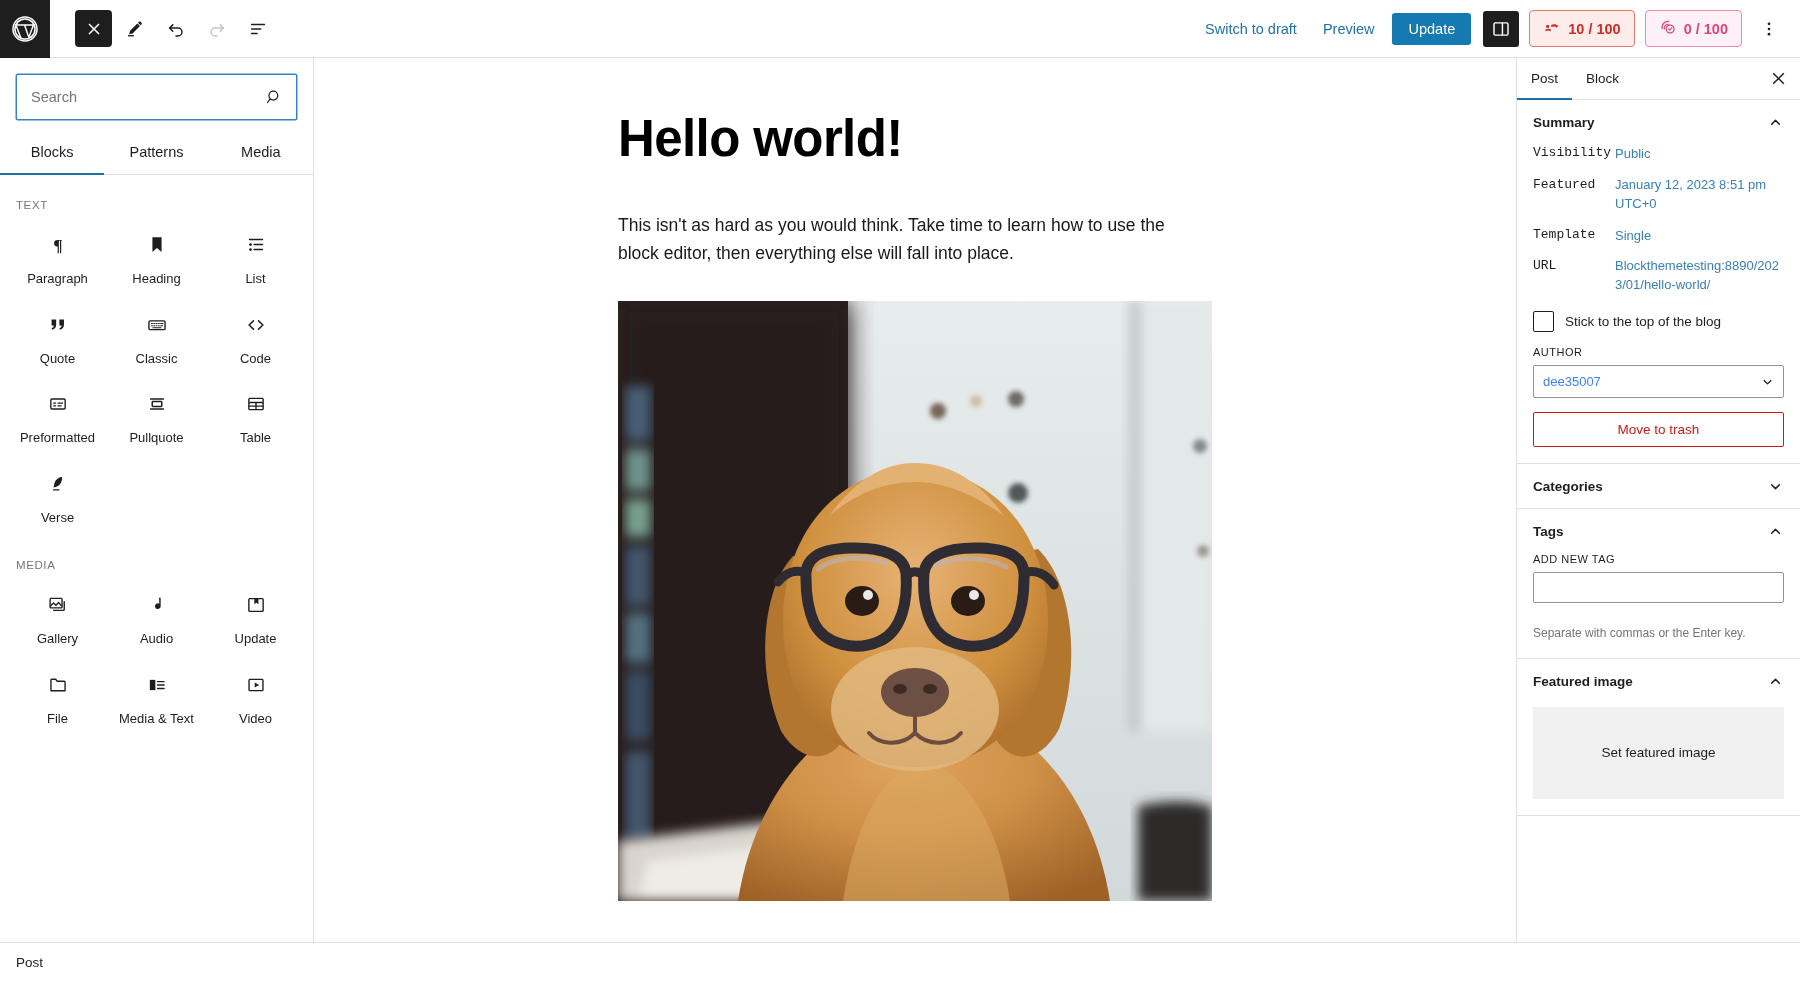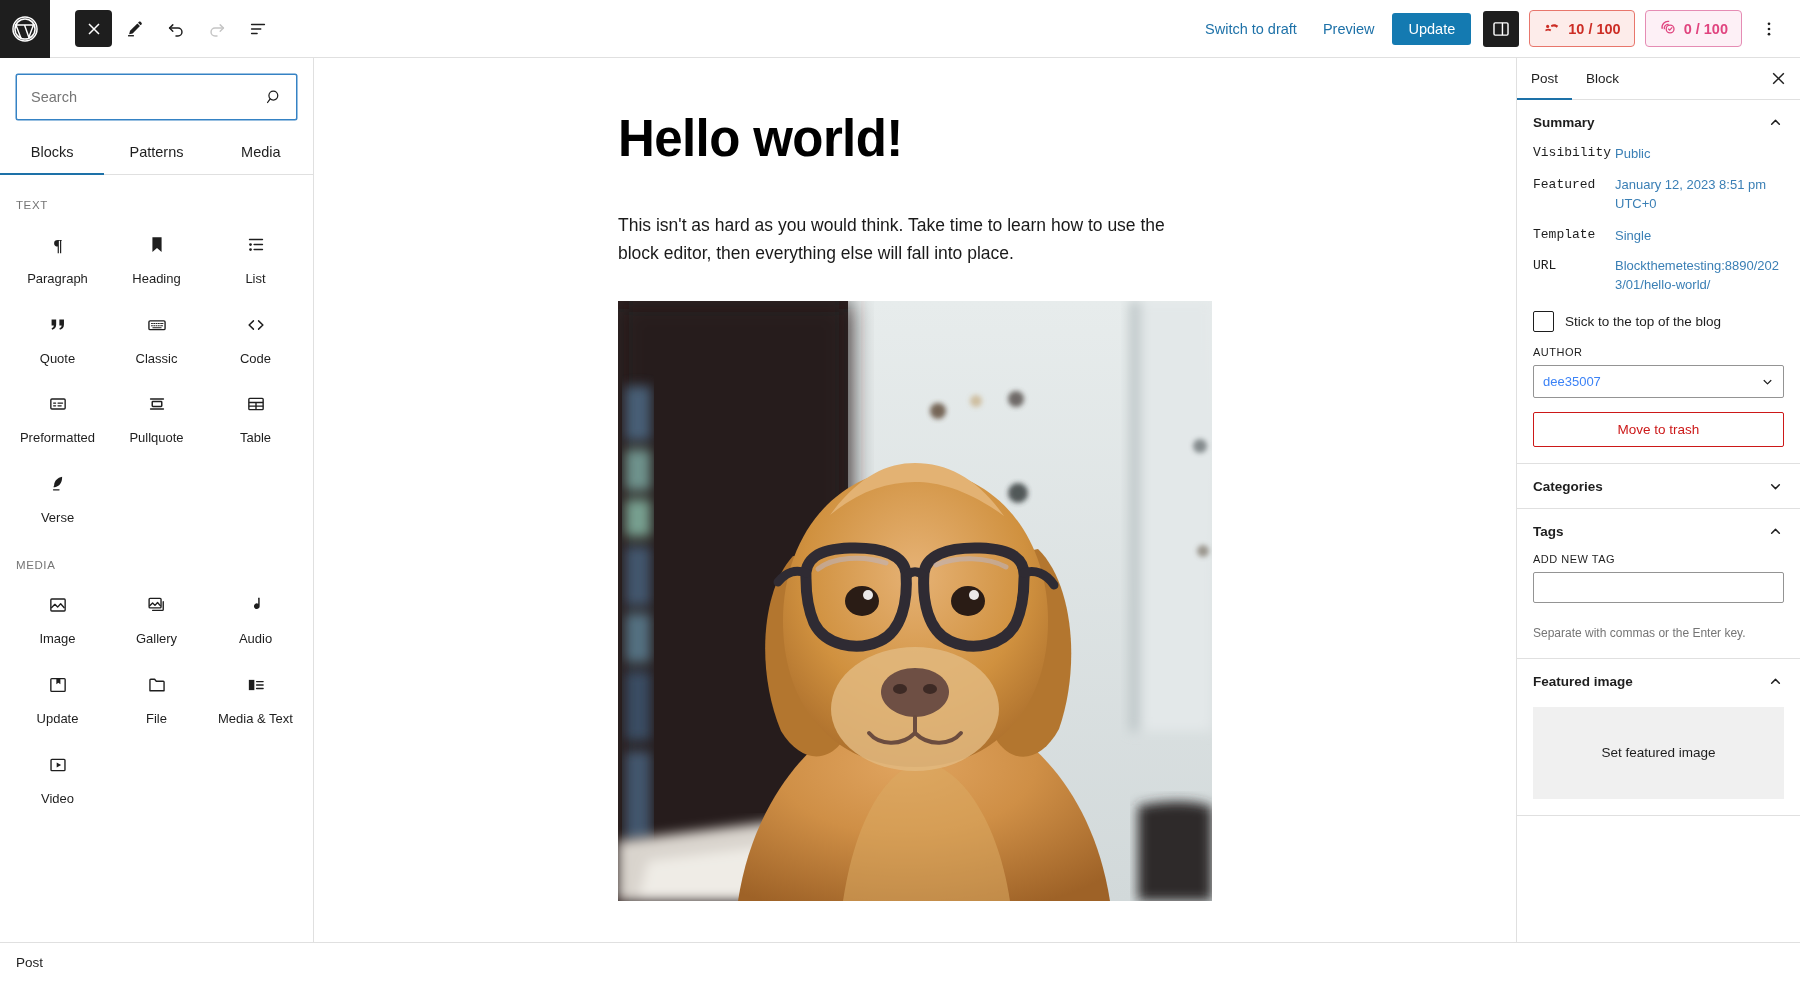--- a/index.html
+++ b/index.html
@@ -421,29 +421,20 @@
                 <path d="M16.5 4.2c-5 1-8.5 4.4-8.7 9.2l-.8 2.1h1.6c4.8-.6 8-4.6 7.9-11.3z"></path>
                 <rect x="6.5" y="17.6" width="7.2" height="1.4" rx=".5"></rect>
               </svg>
             </span>
             <span class="bi-label">Verse</span>
           </button>
         </div>
 
         <div class="cat-label">MEDIA</div>
         <div class="block-grid">
-          <button class="block-item">
-            <span class="bi-ico">
-              <svg width="22" height="22" viewBox="0 0 24 24" fill="none" stroke="currentColor" stroke-width="1.5">
-                <rect x="4.2" y="5.5" width="15.6" height="13" rx="1"></rect>
-                <path d="M4.6 15.3l4-4 3 3 3.3-3.6 4.1 4.6" stroke-linejoin="round"></path>
-              </svg>
-            </span>
-            <span class="bi-label">Image</span>
-          </button>
           <button class="block-item">
             <span class="bi-ico">
               <svg width="22" height="22" viewBox="0 0 24 24" fill="none" stroke="currentColor" stroke-width="1.5">
                 <rect x="3.4" y="4.8" width="13" height="10.4" rx="1"></rect>
                 <path d="M3.8 13.2l3.4-3.4 2.6 2.6 2.8-3.1 3.4 3.9" stroke-linejoin="round"></path>
                 <path d="M18.8 8.4v8.4a1 1 0 0 1-1 1H7.2" stroke-linecap="round"></path>
               </svg>
             </span>
             <span class="bi-label">Gallery</span>
           </button>

